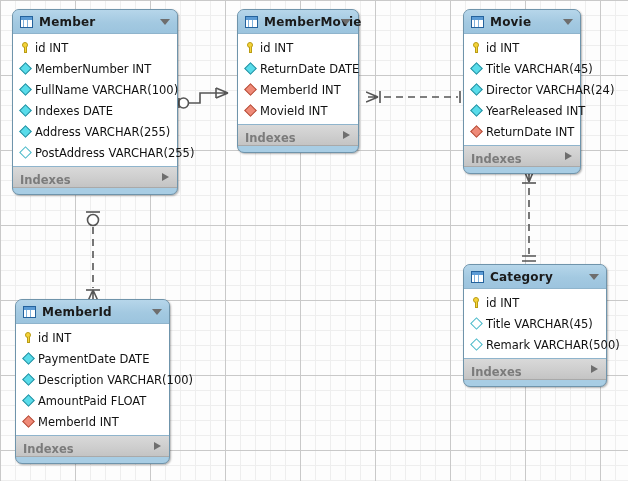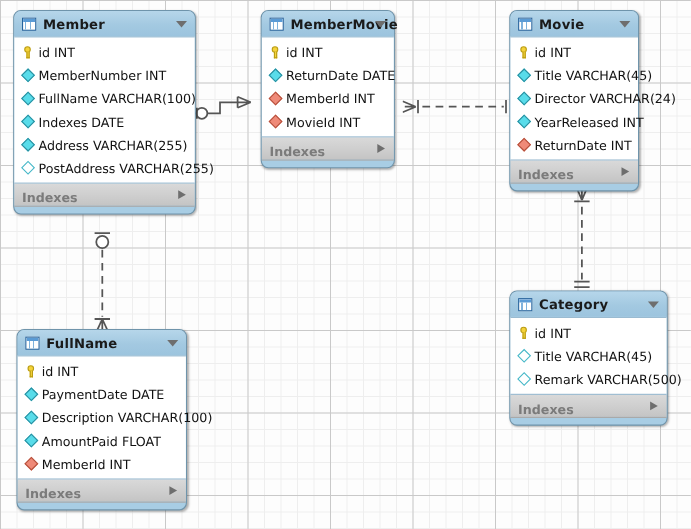--- a/index.html
+++ b/index.html
@@ -294,21 +294,21 @@
     </div>
     <div class="tbl-foot">
       <span class="foot-txt">Indexes</span>
       <span class="foot-caret"></span>
     </div>
   </div>
 
   <div class="tbl" style="left:15px;top:299px;width:155px;">
     <div class="tbl-head">
       <span class="tbl-icon"></span>
-      <span class="tbl-title">FullName</span>
+      <span class="tbl-title">MemberId</span>
       <span class="tbl-caret"></span>
     </div>
     <div class="tbl-body">
       <div class="col">
           <span class="ico ico-key"></span>
           <span class="col-txt">id INT</span>
         </div>
       <div class="col">
           <span class="ico ico-filled">
             <i class="dia"></i>

